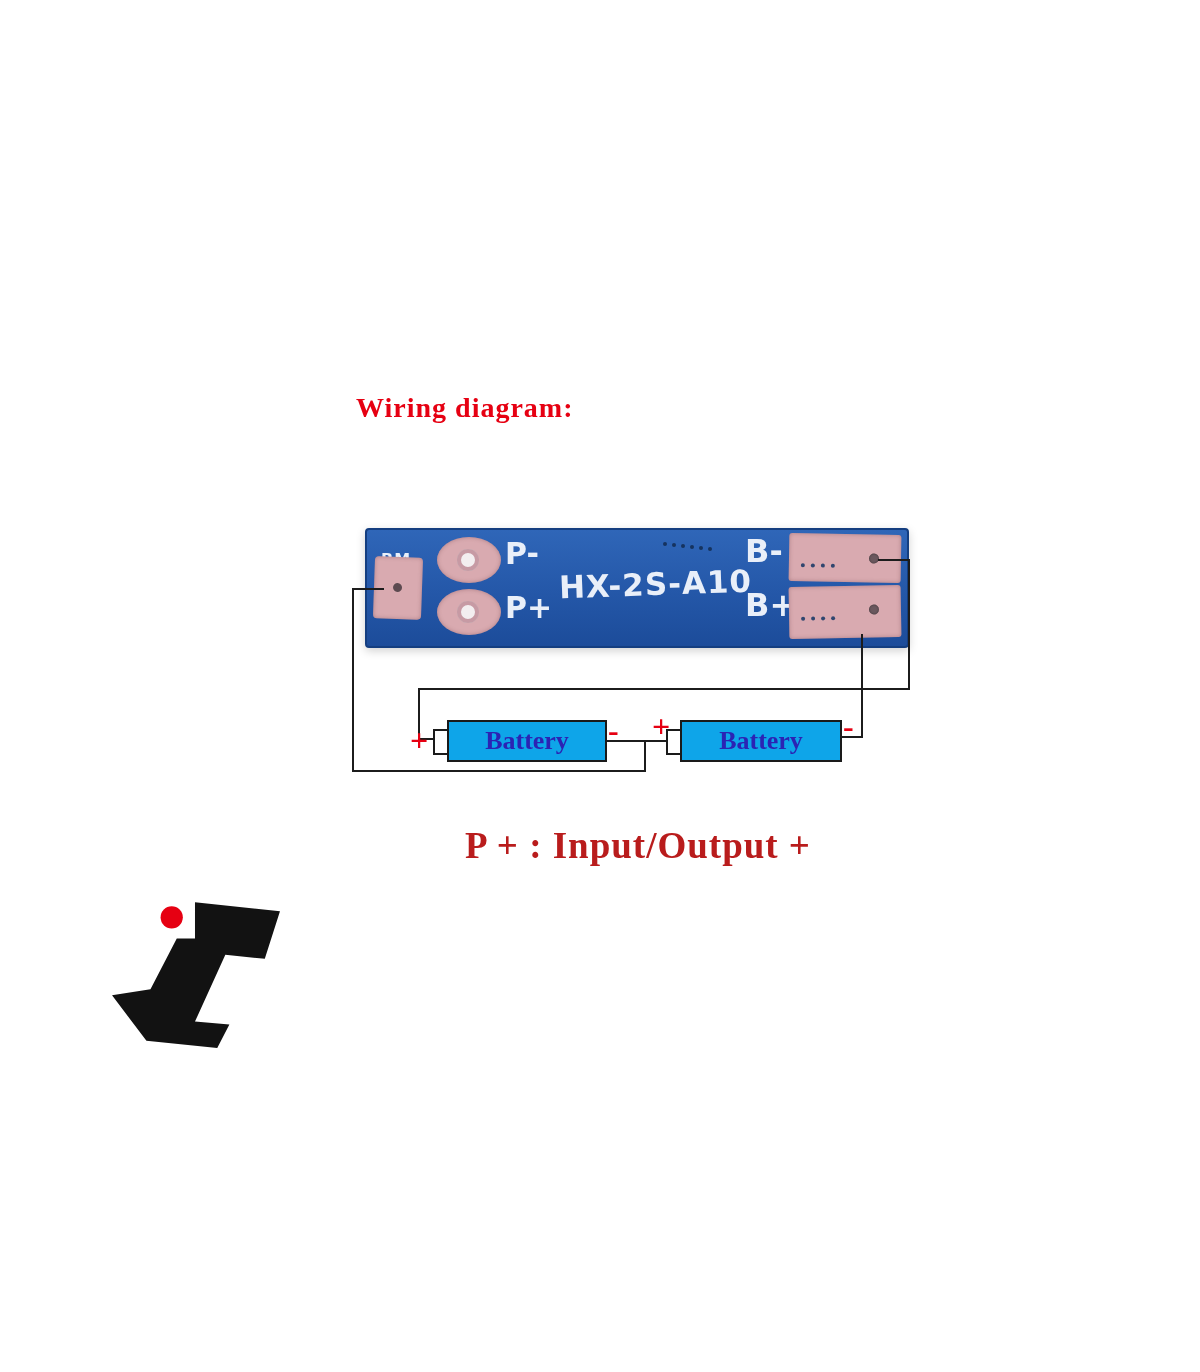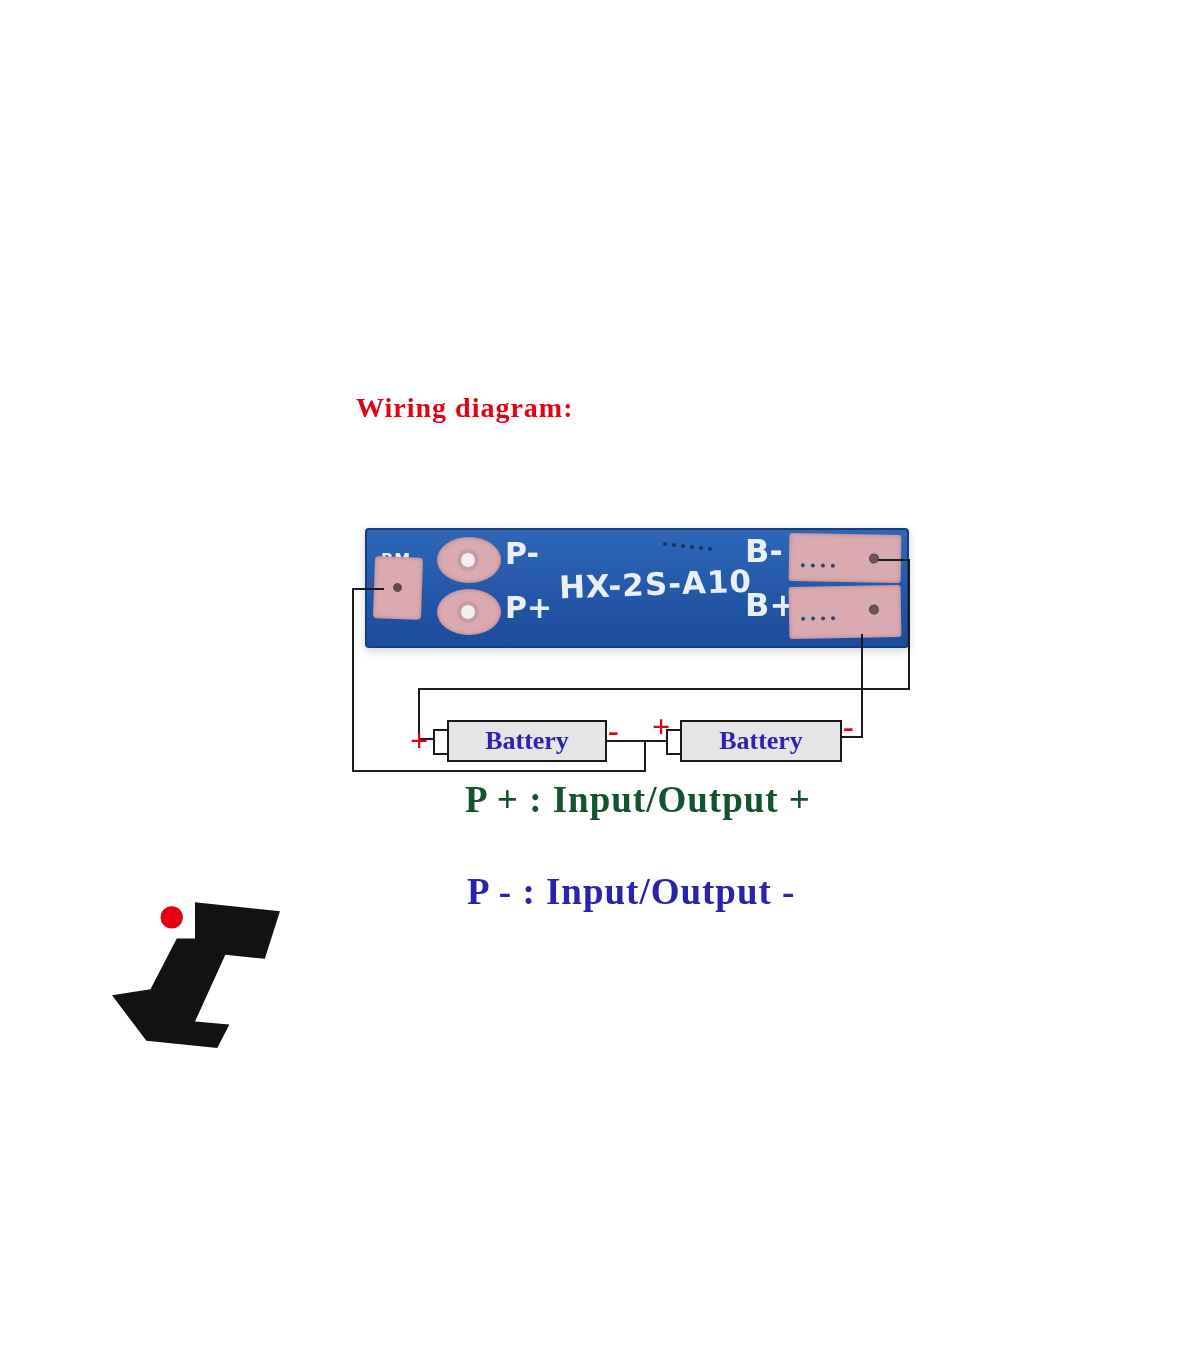--- a/index.html
+++ b/index.html
@@ -39,29 +39,29 @@
              background:#6b585e;box-shadow:inset 0 0 2px rgba(0,0,0,.5);}
   .rpad .minidots{position:absolute;left:12px;top:30px;width:4px;height:4px;border-radius:50%;background:#30466f;
              box-shadow:10px 0 0 #30466f, 20px 0 0 #30466f, 30px 0 0 #30466f;}
   .sdots{position:absolute;left:296px;top:12px;width:4px;height:4px;border-radius:50%;background:#16335f;
          box-shadow:9px 1px 0 #16335f, 18px 2px 0 #16335f, 27px 3px 0 #16335f, 36px 4px 0 #16335f, 45px 5px 0 #16335f;}
 
   
   .wire{position:absolute;background:#1c1c1c;}
 
   
-  .battery{position:absolute;top:720px;height:38px;background:#e5e5e5;border:2px solid #1a1a1a;
+  .battery{position:absolute;top:720px;height:38px;background:#0ea5e9;border:2px solid #1a1a1a;
            display:flex;align-items:center;justify-content:center;}
   .battery .blabel-txt{color:#2b23b4;font-size:26px;font-weight:bold;position:static;}
   .nub{position:absolute;top:729px;width:12px;height:22px;background:#ffffff;border:2px solid #1a1a1a;}
   .sign{position:absolute;color:#e60012;font-size:32px;font-weight:bold;line-height:1;}
 
   
   .legend-line{position:absolute;margin:0;font-size:37px;font-weight:bold;letter-spacing:1px;}
-  .legend-red{left:465px;top:778px;color:#14532d;}
+  .legend-red{left:465px;top:824px;color:#b91c1c;}
   .legend-blue{left:467px;top:870px;color:#2a23af;}
 
   
   .logo{position:absolute;left:110px;top:896px;width:172px;height:152px;}
 </style>
 </head>
 <body>
 
 <div class="page">
 
@@ -125,20 +125,19 @@
   <span class="sign" style="left:608px;top:714px;">-</span>
 
   <span class="sign" style="left:652px;top:710px;">+</span>
   <div class="nub" style="left:666px;"></div>
   <div class="battery" style="left:680px;width:158px;">
     <span class="blabel-txt">Battery</span>
   </div>
   <span class="sign" style="left:843px;top:710px;">-</span>
 
   <p class="legend-line legend-red">P + : Input/Output +</p>
-  <p class="legend-line legend-blue">P - : Input/Output -</p>
 
   <svg class="logo" viewBox="0 0 170 150" xmlns="http://www.w3.org/2000/svg">
     <circle cx="61" cy="21" r="11" fill="#e60012"></circle>
     <path fill="#121212" d="M84 6 L168 15 L153 62 L114 58 L84 124 L118 127 L106 150 L36 143 L2 98 L40 92 L66 42 L84 42 Z"></path>
   </svg>
 
 </div>
 
 </body></html>

